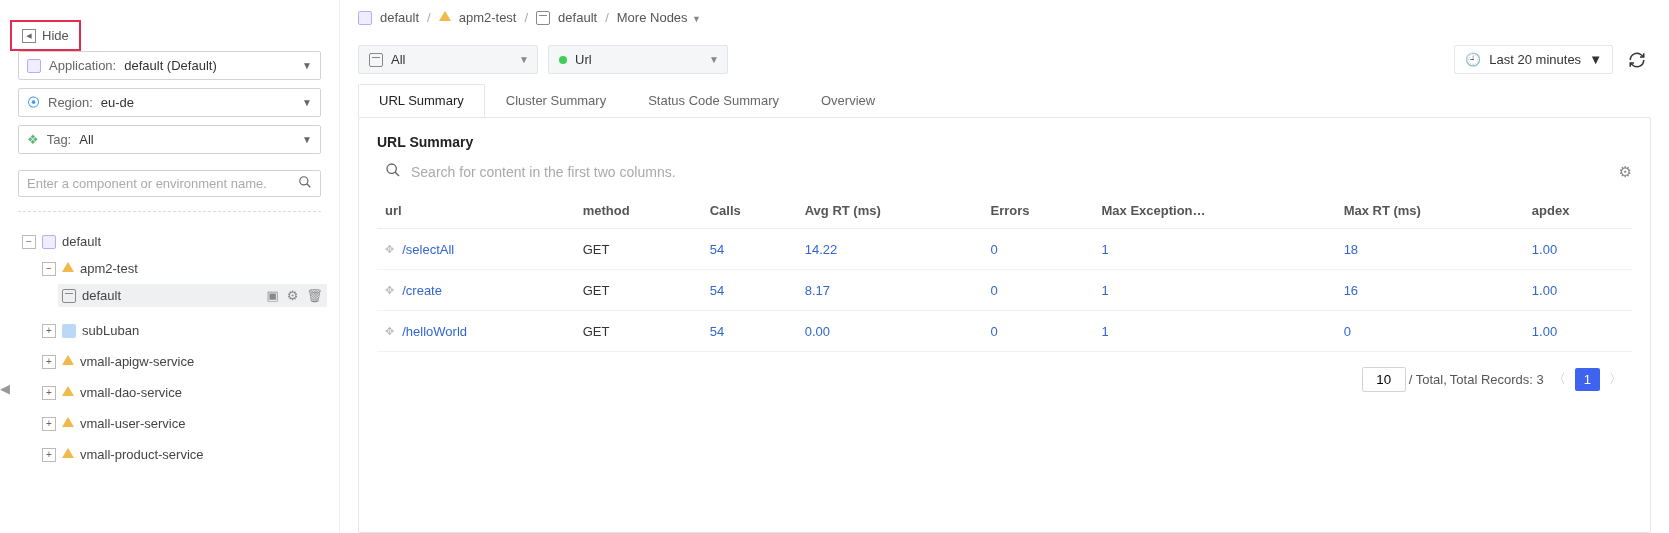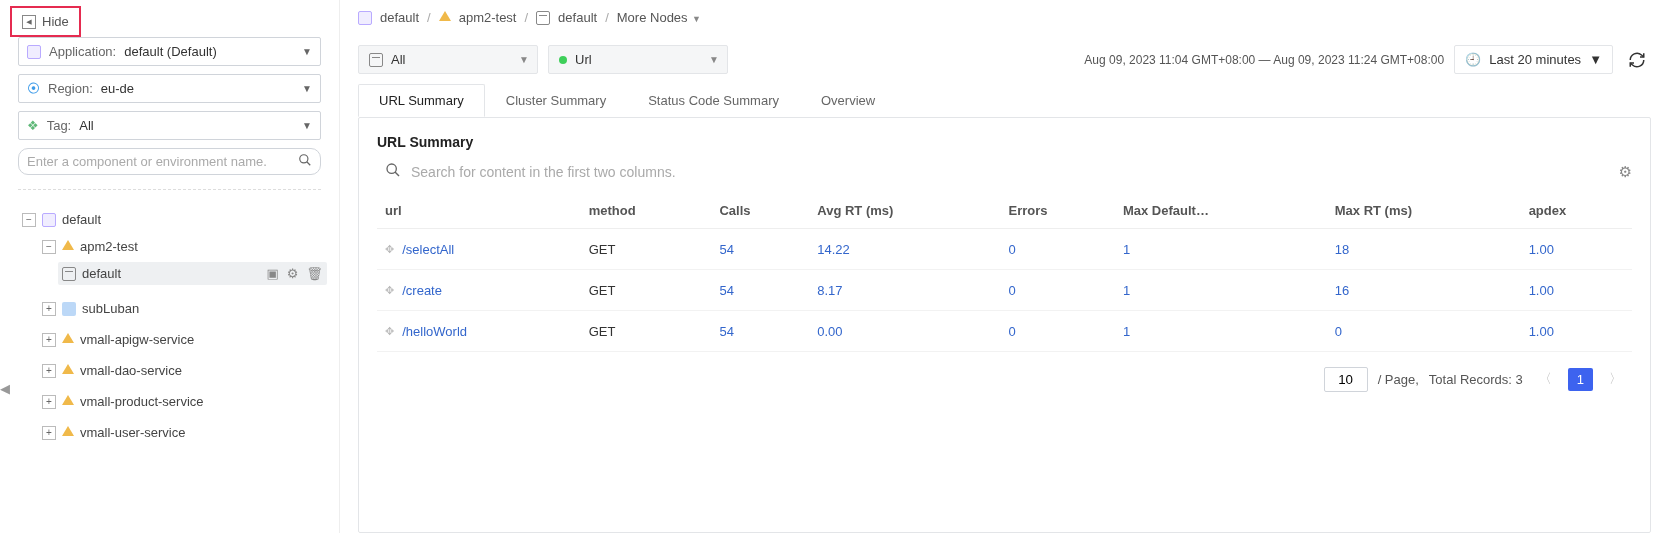--- a/index.html
+++ b/index.html
@@ -2,34 +2,34 @@
 <html><head>
 <meta charset="utf-8">
 <style>
 * { box-sizing: border-box; margin: 0; padding: 0; }
 body { font-family: "Helvetica Neue", Arial, sans-serif; font-size: 13px; color: #333; background: #fff; }
 .page { display: flex; width: 1669px; height: 533px; position: relative; }
 .collapse-handle { position: absolute; left: 0; top: 380px; width: 10px; height: 16px; display: flex; align-items: center; justify-content: center; color: #999; cursor: pointer; }
 
 
 .sidebar { width: 340px; border-right: 1px solid #eee; display: flex; flex-direction: column; padding: 0 0 10px 0; }
-.hide-btn { display: inline-flex; align-items: center; gap: 6px; padding: 6px 10px; margin: 6px 0 0 10px; border: 2px solid #e52b50; color: #555; cursor: pointer; width: fit-content; font-size: 13px; }
+.hide-btn { display: inline-flex; align-items: center; gap: 6px; padding: 6px 10px; margin: 20px 0 0 10px; border: 2px solid #e52b50; color: #555; cursor: pointer; width: fit-content; font-size: 13px; }
 .hide-btn .hide-icon { width: 14px; height: 14px; border: 1px solid #888; display: inline-flex; align-items: center; justify-content: center; font-size: 9px; color: #666; }
 .hide-btn .hide-icon::before { content: "◀"; font-size: 7px; line-height: 1; }
 
 .sidebar-header { display: flex; align-items: center; justify-content: space-between; padding: 12px 18px 10px 18px; }
 .sidebar-title { font-weight: 700; font-size: 14px; color: #222; }
 .add-circle { width: 18px; height: 18px; border: 1.5px solid #555; border-radius: 50%; display: inline-flex; align-items: center; justify-content: center; font-size: 12px; color: #555; cursor: pointer; }
 
 .filters { padding: 0 18px; display: flex; flex-direction: column; gap: 8px; }
 .select-box { border: 1px solid #d0d4da; border-radius: 2px; padding: 6px 8px; display: flex; align-items: center; gap: 8px; background: #fff; cursor: pointer; position: relative; }
 .select-box .caret { position: absolute; right: 8px; color: #666; font-size: 10px; }
 .select-box .lbl { color: #666; }
 .select-box .val { color: #333; }
-.search-box { border: 1px solid #d0d4da; border-radius: 10px; display: flex; align-items: center; padding: 4px 8px; gap: 6px; }
+.search-box { border: 1px solid #d0d4da; border-radius: 2px; display: flex; align-items: center; padding: 4px 8px; gap: 6px; margin-top: 8px; }
 .search-box input { flex: 1; border: none; outline: none; font-size: 13px; color: #333; }
 .search-box input::placeholder { color: #aaa; }
 .search-box .search-icon, .search-icon { color: #666; }
 
 .divider { border-top: 1px dashed #ddd; margin: 14px 18px; }
 
 .tree { padding: 0 12px 0 18px; font-size: 13px; color: #444; }
 .tree ul { list-style: none; padding-left: 20px; }
 .tree li { padding: 4px 0; }
 .tree .row { display: flex; align-items: center; gap: 6px; padding: 4px 4px; border-radius: 2px; }
@@ -82,21 +82,21 @@
 .table-search input::placeholder { color: #aaa; }
 .gear { color: #888; cursor: pointer; font-size: 15px; }
 
 table.data { width: 100%; border-collapse: collapse; font-size: 13px; }
 table.data thead th { text-align: left; color: #555; font-weight: 600; padding: 10px 8px; border-bottom: 1px solid #eee; }
 table.data tbody td { padding: 12px 8px; border-bottom: 1px solid #f2f2f2; }
 .link { color: #3366cc; cursor: pointer; }
 .url-cell { display: inline-flex; align-items: center; gap: 8px; }
 .target-ic { color: #bbb; font-size: 11px; }
 
-.pager { display: flex; align-items: center; justify-content: flex-end; gap: 10px; padding: 14px 4px 0 4px; color: #555; font-size: 13px; }
+.pager { display: flex; align-items: center; justify-content: flex-end; gap: 3px; padding: 14px 4px 0 4px; color: #555; font-size: 13px; }
 .pager .pgsize { width: 44px; border: 1px solid #d0d4da; border-radius: 2px; padding: 4px 6px; text-align: center; }
 .pager .arrow { color: #bbb; cursor: pointer; padding: 4px 6px; }
 .pager .pagebtn { background: #3d63ef; color: #fff; padding: 4px 9px; border-radius: 2px; cursor: pointer; }
 </style>
 </head>
 <body>
 
 <div class="page">
   <div class="collapse-handle">◀</div>
 
@@ -186,28 +186,28 @@
                 <div class="row">
                   <span class="exp plus"></span>
                   <span class="icn-cube"></span>
                   <span>vmall-dao-service</span>
                 </div>
               </li>
             <li>
                 <div class="row">
                   <span class="exp plus"></span>
                   <span class="icn-cube"></span>
+                  <span>vmall-user-service</span>
+                </div>
+              </li>
+            <li>
+                <div class="row">
+                  <span class="exp plus"></span>
+                  <span class="icn-cube"></span>
                   <span>vmall-product-service</span>
-                </div>
-              </li>
-            <li>
-                <div class="row">
-                  <span class="exp plus"></span>
-                  <span class="icn-cube"></span>
-                  <span>vmall-user-service</span>
                 </div>
               </li>
           </ul>
         </li>
       </ul>
     </div>
   </aside>
 
   <main class="main">
     <div class="breadcrumb-col">
@@ -231,21 +231,20 @@
         <span class="icn icn-cal"></span>
         <span>All</span>
         <span class="dd-caret">▼</span>
       </div>
       <div class="dd">
         <span class="dot"></span>
         <span>Url</span>
         <span class="dd-caret">▼</span>
       </div>
       <div class="spacer"></div>
-      <div class="timestamps">Aug 09, 2023 11:04 GMT+08:00 — Aug 09, 2023 11:24 GMT+08:00</div>
       <div class="time-dd">
         <span class="clock">🕘</span>
         <span>Last 20 minutes</span>
         <span class="dd-caret">▼</span>
       </div>
       <button class="refresh-btn">
         <svg width="18" height="18" viewBox="0 0 24 24" fill="none" stroke="currentColor" stroke-width="2">
             <path d="M3 12a9 9 0 0 1 15-6.7L21 8"></path>
             <polyline points="21 3 21 8 16 8"></polyline>
             <path d="M21 12a9 9 0 0 1-15 6.7L3 16"></path>
@@ -276,21 +275,21 @@
       </div>
 
       <table class="data">
         <thead>
           <tr>
             <th>url</th>
             <th>method</th>
             <th>Calls</th>
             <th>Avg RT (ms)</th>
             <th>Errors</th>
-            <th>Max Default…</th>
+            <th>Max Exception…</th>
             <th>Max RT (ms)</th>
             <th>apdex</th>
           </tr>
         </thead>
         <tbody id="tbody">
             <tr>
               <td><span class="url-cell">
                   <span class="target-ic">✥</span>
                   <span class="link">/selectAll</span>
                 </span></td>
@@ -326,21 +325,21 @@
               <td><span class="link">0</span></td>
               <td><span class="link">1</span></td>
               <td><span class="link">0</span></td>
               <td><span class="link">1.00</span></td>
             </tr>
           </tbody>
       </table>
 
       <div class="pager">
         <input class="pgsize" value="10" style="">
-        <span>/ Page,</span>
+        <span>/ Total,</span>
         <span>Total Records: 3</span>
         <span class="arrow">〈</span>
         <span class="pagebtn">1</span>
         <span class="arrow">〉</span>
       </div>
     </div>
   </main>
 </div>
 
 </body></html>

